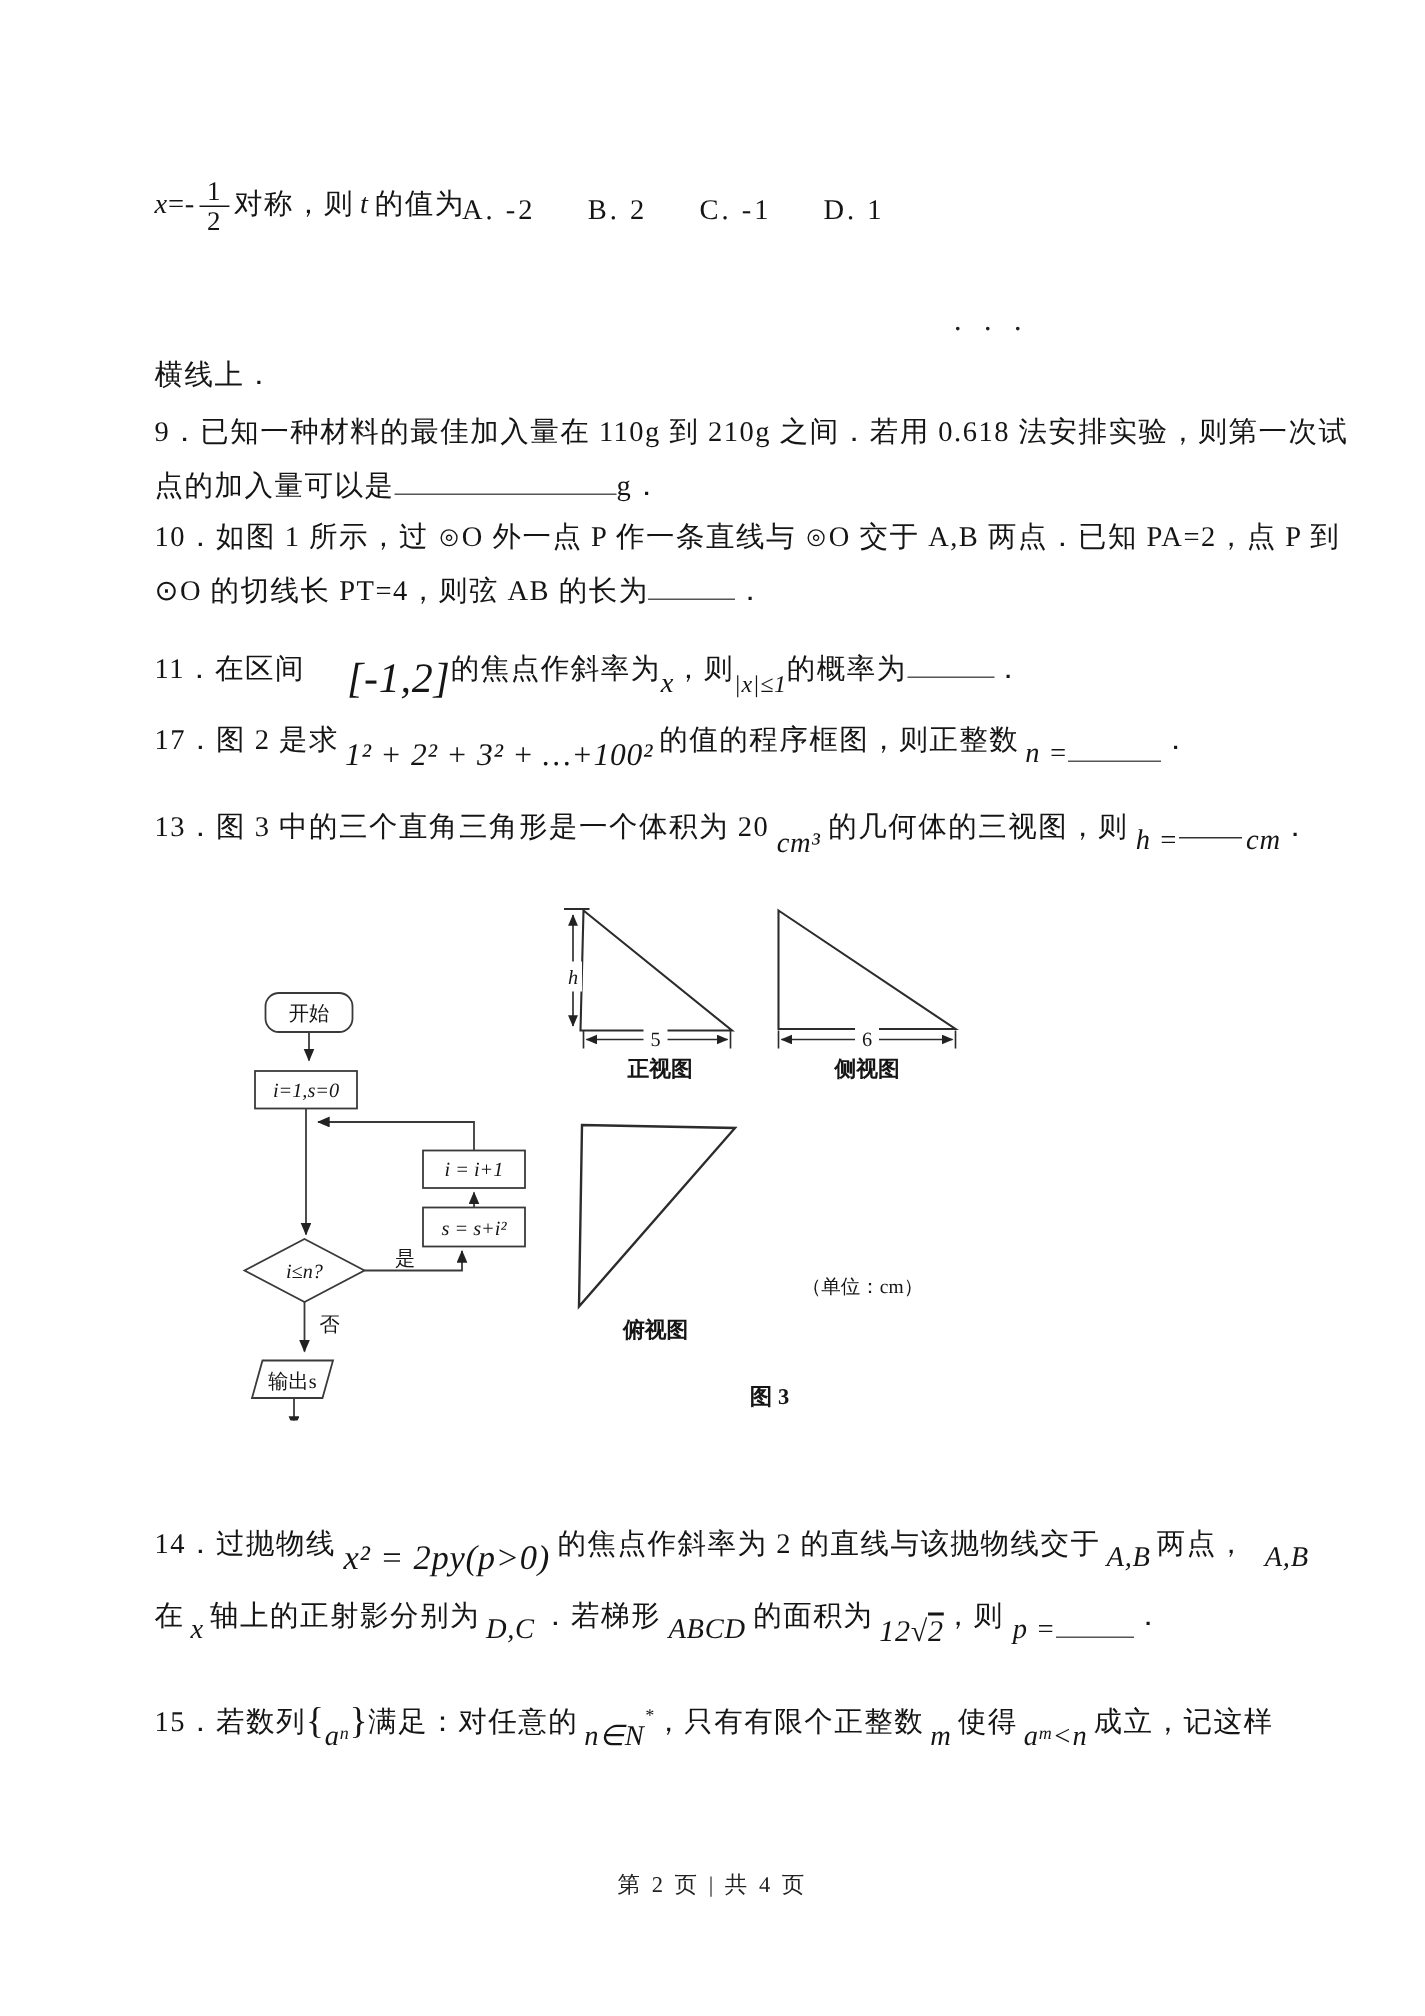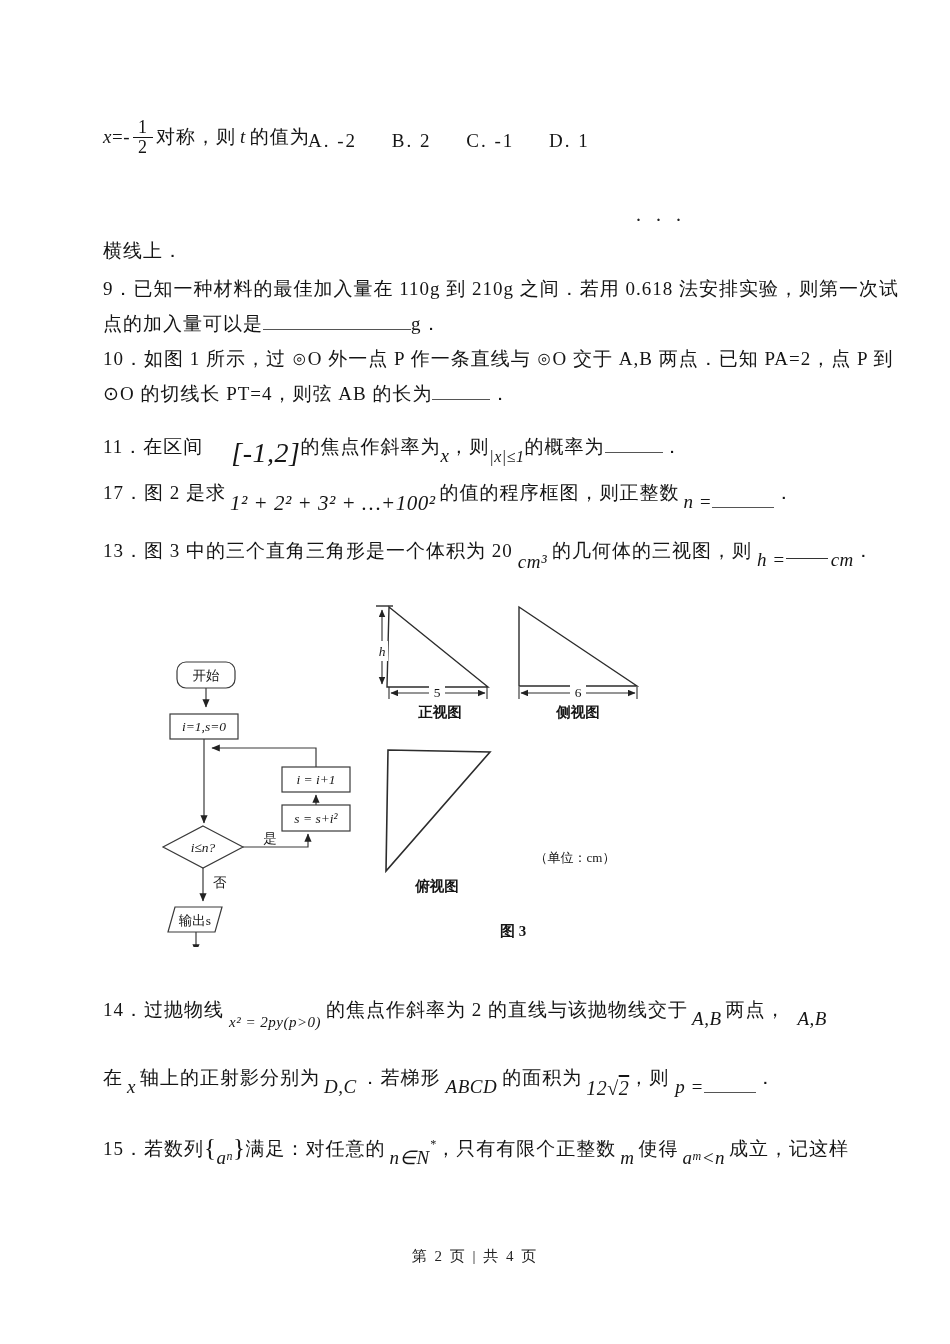--- a/index.html
+++ b/index.html
@@ -140,21 +140,21 @@
     <text x="307" y="102" text-anchor="middle" class="svg-cjk">5</text>
     <text x="448" y="102" text-anchor="middle" class="svg-cjk">6</text>
     <text x="310" y="122" text-anchor="middle" class="svg-cjk-b">正视图</text>
     <text x="448" y="122" text-anchor="middle" class="svg-cjk-b">侧视图</text>
     <text x="307" y="296" text-anchor="middle" class="svg-cjk-b">俯视图</text>
     <text x="445" y="267" text-anchor="middle" class="svg-cjk" style="font-size:13px;">（单位：cm）</text>
     <text x="383" y="341" text-anchor="middle" class="svg-cjk-b" style="font-size:15px;">图 3</text>
   </svg>
 
   <div class="line" style="left:103px;top:998px;">
-    <span>14．过抛物线</span><span class="low low2" style="font-size:15px;margin:3px 5px;">x² = 2py(p&gt;0)</span><span>的焦点作斜率为 2 的直线与该抛物线交于</span><span class="low" style="margin:0 4px;">A,B</span><span>两点，</span><span class="low" style="margin-left:12px;">A,B</span>
+    <span>14．过抛物线</span><span class="low low2" style="font-size:23px;margin:16px 5px;">x² = 2py(p&gt;0)</span><span>的焦点作斜率为 2 的直线与该抛物线交于</span><span class="low" style="margin:0 4px;">A,B</span><span>两点，</span><span class="low" style="margin-left:12px;">A,B</span>
   </div>
   <div class="line" style="left:103px;top:1065px;text-align:center;">
     <span>在</span><span class="low" style="margin:0 4px;">x</span><span>轴上的正射影分别为</span><span class="low" style="margin:0 4px;">D,C</span><span>．若梯形</span><span class="low" style="margin:0 5px;">ABCD</span><span>的面积为</span><span class="low low2 rm" style="font-size:20px;margin-left:4px;">12√</span><span class="low low2 rm ovl" style="font-size:20px;">2</span><span>，则</span><span class="low" style="margin-left:6px;">p =</span><span class="blank" style="width:52px;position:relative;top:9px;"></span><span>．</span>
   </div>
 
   <div class="line" style="left:103px;top:1131px;">
     <span>15．若数列</span><span class="low brace">{</span><span class="low">a</span><span class="low sub">n</span><span class="low brace">}</span><span>满足：对任意的</span><span class="low" style="margin-left:4px;">n∈N</span><span class="low sup rm">*</span><span>，只有有限个正整数</span><span class="low" style="margin:0 4px;">m</span><span>使得</span><span class="low" style="margin-left:4px;">a</span><span class="low sub">m</span><span class="low" style="margin-right:4px;">&lt;n</span><span>成立，记这样</span>
   </div>
 
   <div class="footer" style="top:1247px;">第 2 页 | 共 4 页</div>

